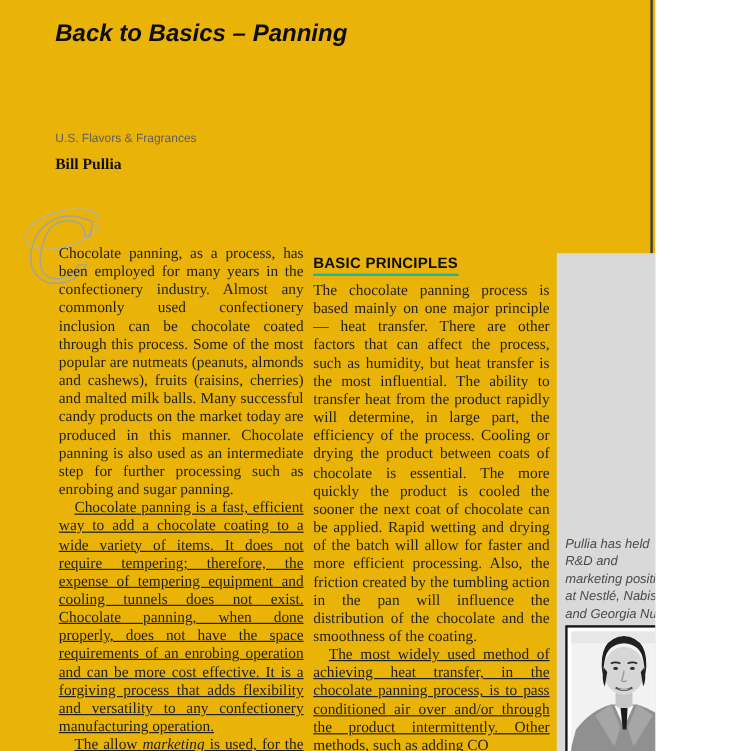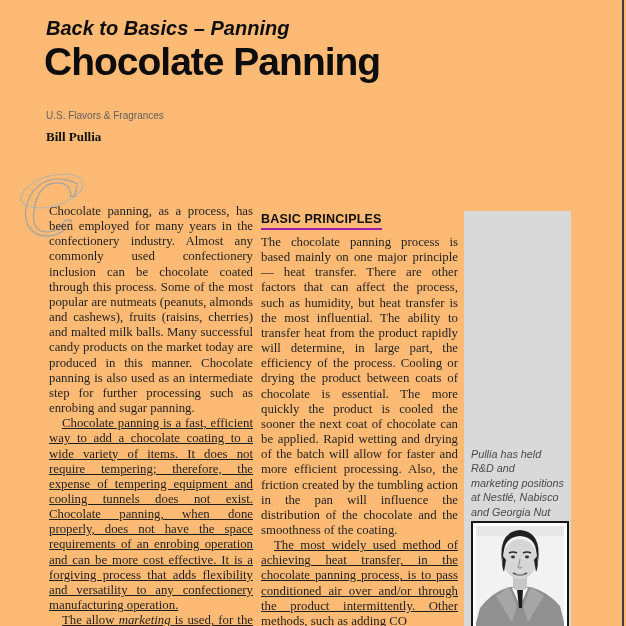--- a/index.html
+++ b/index.html
@@ -1,17 +1,17 @@
 <!DOCTYPE html>
 <html><head>
 <meta charset="utf-8">
 <style>
   html,body { margin:0; padding:0; background:#fff; }
   .page {
-    position:relative; width:626px; height:626px; background:#fdba74;
+    position:relative; width:546px; height:626px; background:#eab308;
     overflow:hidden; font-family:"Liberation Serif", serif;
   }
   .edge-line { position:absolute; top:0; right:2px; width:2px; height:626px; background:#3c3c3c; }
 
   .eyebrow {
     position:absolute; left:46px; top:17px;
     font-family:"Liberation Sans", sans-serif; font-weight:bold; font-style:italic;
     font-size:20px; color:#0d0d0d; white-space:nowrap;
   }
   .title {
@@ -40,21 +40,21 @@
   .col1 { left:49px; width:204px; }
   .col2 { left:261px; width:197px; }
   .indent { text-indent:13px;text-decoration:underline; }
   .ital { font-style:italic; }
 
   .heading-wrap { margin:8px 0 5px 0; }
   .section-heading {
     display:inline-block;
     font-family:"Liberation Sans", sans-serif; font-weight:bold;
     font-size:12.5px; letter-spacing:0.2px; line-height:13px; color:#0d0d0d;
-    border-bottom:2px solid #a21caf; padding-bottom:2px;
+    border-bottom:2px solid #14b8a6; padding-bottom:2px;
   }
 
   .sidebar {
     position:absolute; left:464px; top:211px; width:107px; height:415px;
     background:#d9d9d9; z-index:3;
   }
   .bio {
     position:absolute; left:7px; top:236px; width:94px;
     font-family:"Liberation Sans", sans-serif; font-style:italic;
     font-size:10.8px; line-height:14.4px; color:#4a4a4a;
@@ -66,21 +66,20 @@
   .photo-frame svg { display:block; }
 </style>
 </head>
 <body>
 
 <div class="page">
 
   <div class="edge-line"></div>
 
   <div class="eyebrow">Back to Basics – Panning</div>
-  <div class="title">Chocolate Panning</div>
   <div class="author">Bill Pullia</div>
   <div class="affiliation">U.S. Flavors &amp; Fragrances</div>
 
   <svg class="dropcap-svg" width="88" height="86" viewBox="0 0 88 86">
     <ellipse cx="40" cy="26" rx="32" ry="15" transform="rotate(-16 40 26)" fill="none" stroke="#b3b3b3" stroke-width="1.1"></ellipse>
     <text x="10" y="70" font-family="DejaVu Serif, serif" font-style="italic" font-size="74" fill="none" stroke="#a3a3a3" stroke-width="1.2">C</text>
   </svg>
 
   <div class="col col1">
     <p><span>Chocolate panning, as a process, has been employed for many years in the confectionery industry. Almost any commonly used confectionery inclusion can be chocolate coated through this process. Some of the most popular are nutmeats (peanuts, almonds and cashews), fruits (raisins, cherries) and malted milk balls. Many successful candy products on the market today are produced in this manner. Chocolate panning is also used as an intermediate step for further processing such as enrobing and sugar panning.</span></p>

